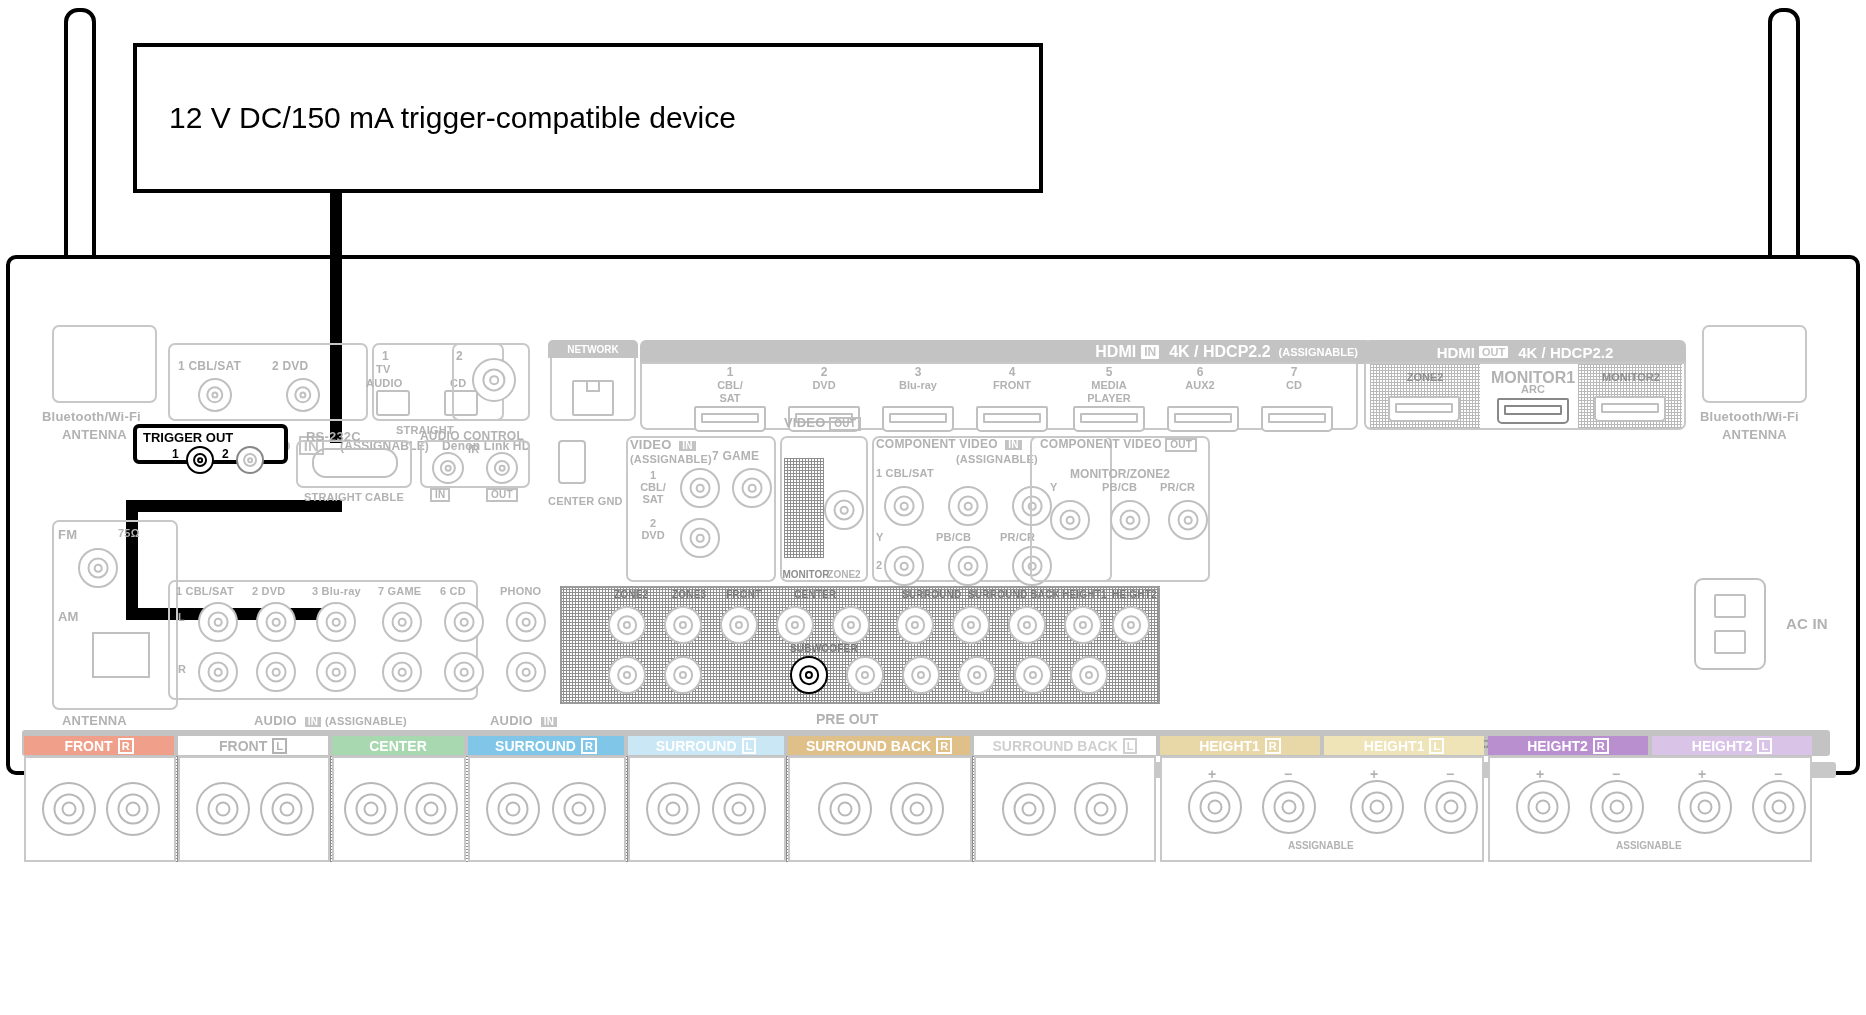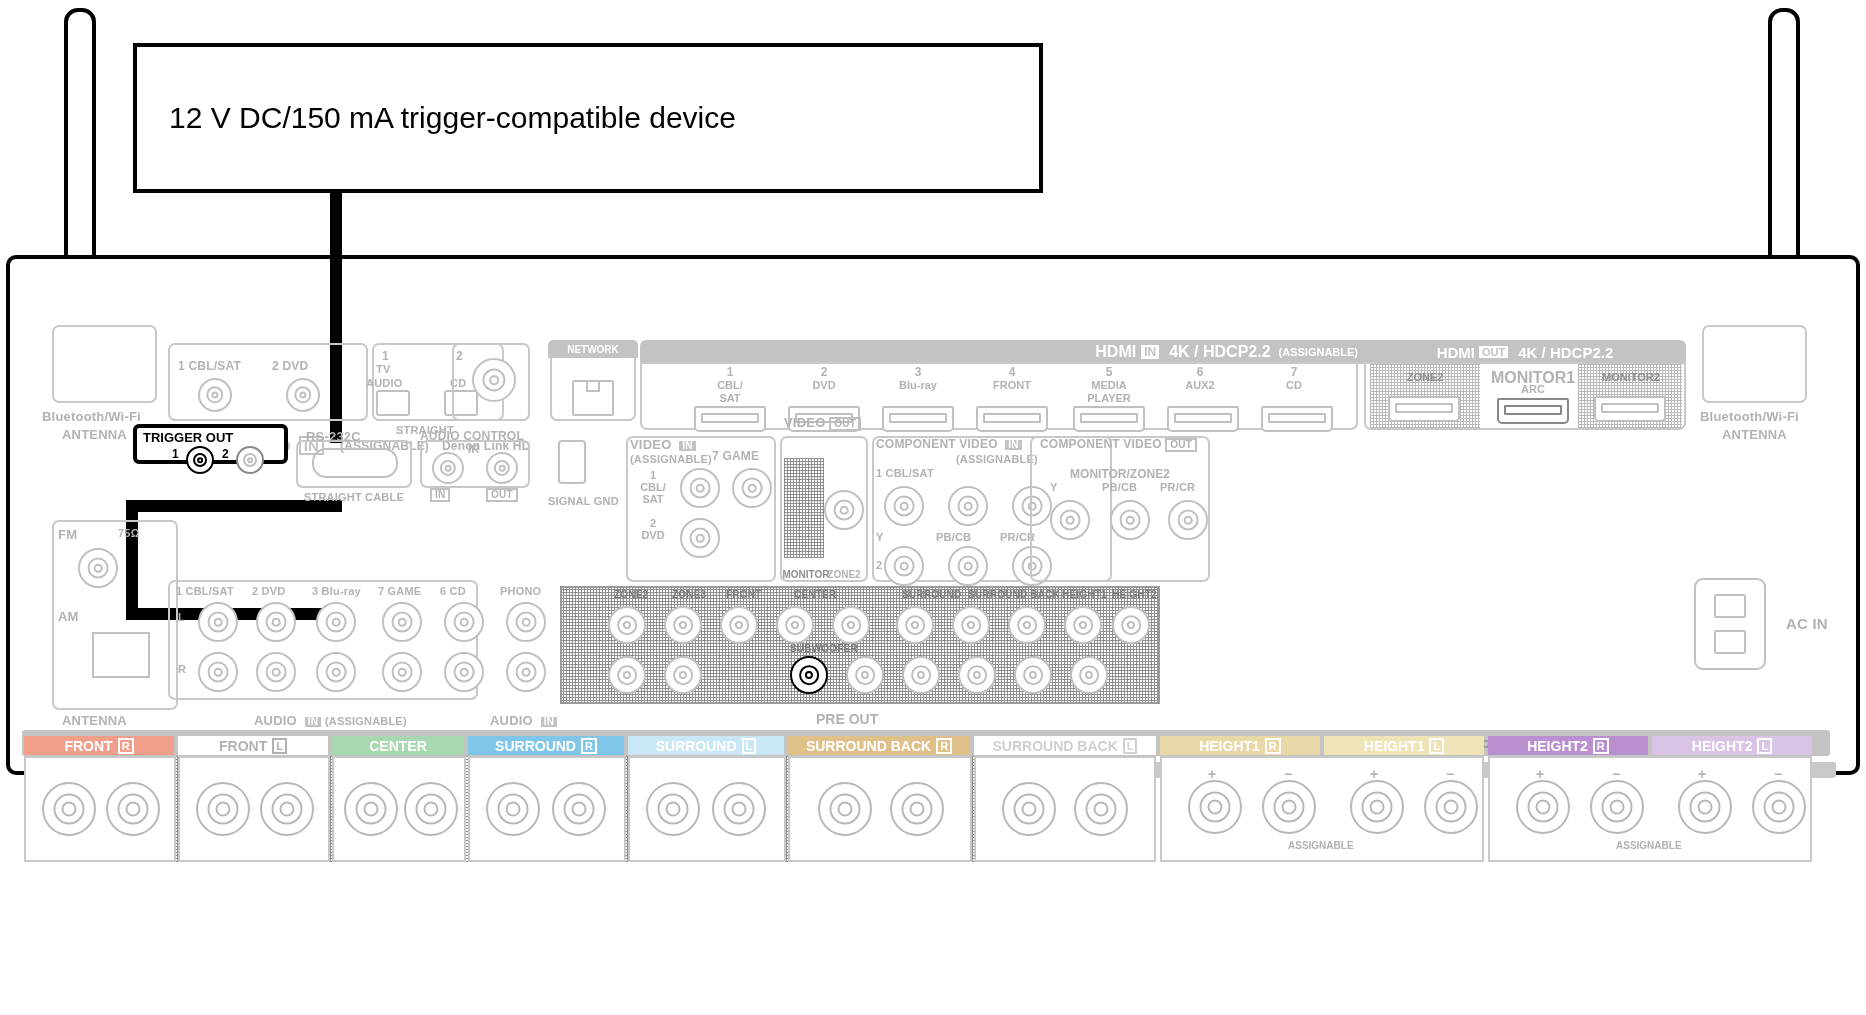--- a/index.html
+++ b/index.html
@@ -319,21 +319,21 @@
   <div class="lbl" style="left:304px;top:492px;font-size:11px;">STRAIGHT CABLE</div>
 
   <div class="grpbox" style="left:420px;top:440px;width:110px;height:48px;"></div>
   <div class="lbl" style="left:420px;top:430px;font-size:12px;">AUDIO CONTROL</div>
   <div class="lbl" style="left:468px;top:444px;font-size:11px;">IR</div>
   <div class="rca" style="left:432px;top:452px;width:32px;height:32px;"></div>
   <div class="rca" style="left:486px;top:452px;width:32px;height:32px;"></div>
   <div class="lbl outbadge" style="left:430px;top:488px;font-size:10px;">IN</div>
   <div class="lbl outbadge" style="left:486px;top:488px;font-size:10px;">OUT</div>
 
-  <div class="lbl" style="left:548px;top:496px;font-size:11px;">SIGNAL GND</div>
+  <div class="lbl" style="left:548px;top:496px;font-size:11px;">CENTER GND</div>
   <div class="abs" style="left:558px;top:440px;width:28px;height:44px;border:2px solid #c0c0c0;border-radius:4px;box-sizing:border-box;"></div>
 
   <div class="grpbox" style="left:168px;top:580px;width:310px;height:120px;"></div>
   <div class="lbl" style="left:176px;top:586px;font-size:11px;">1 CBL/SAT</div>
   <div class="lbl" style="left:252px;top:586px;font-size:11px;">2 DVD</div>
   <div class="lbl" style="left:312px;top:586px;font-size:11px;">3 Blu-ray</div>
   <div class="lbl" style="left:378px;top:586px;font-size:11px;">7 GAME</div>
   <div class="lbl" style="left:440px;top:586px;font-size:11px;">6 CD</div>
   <div class="lbl" style="left:500px;top:586px;font-size:11px;">PHONO</div>
 

